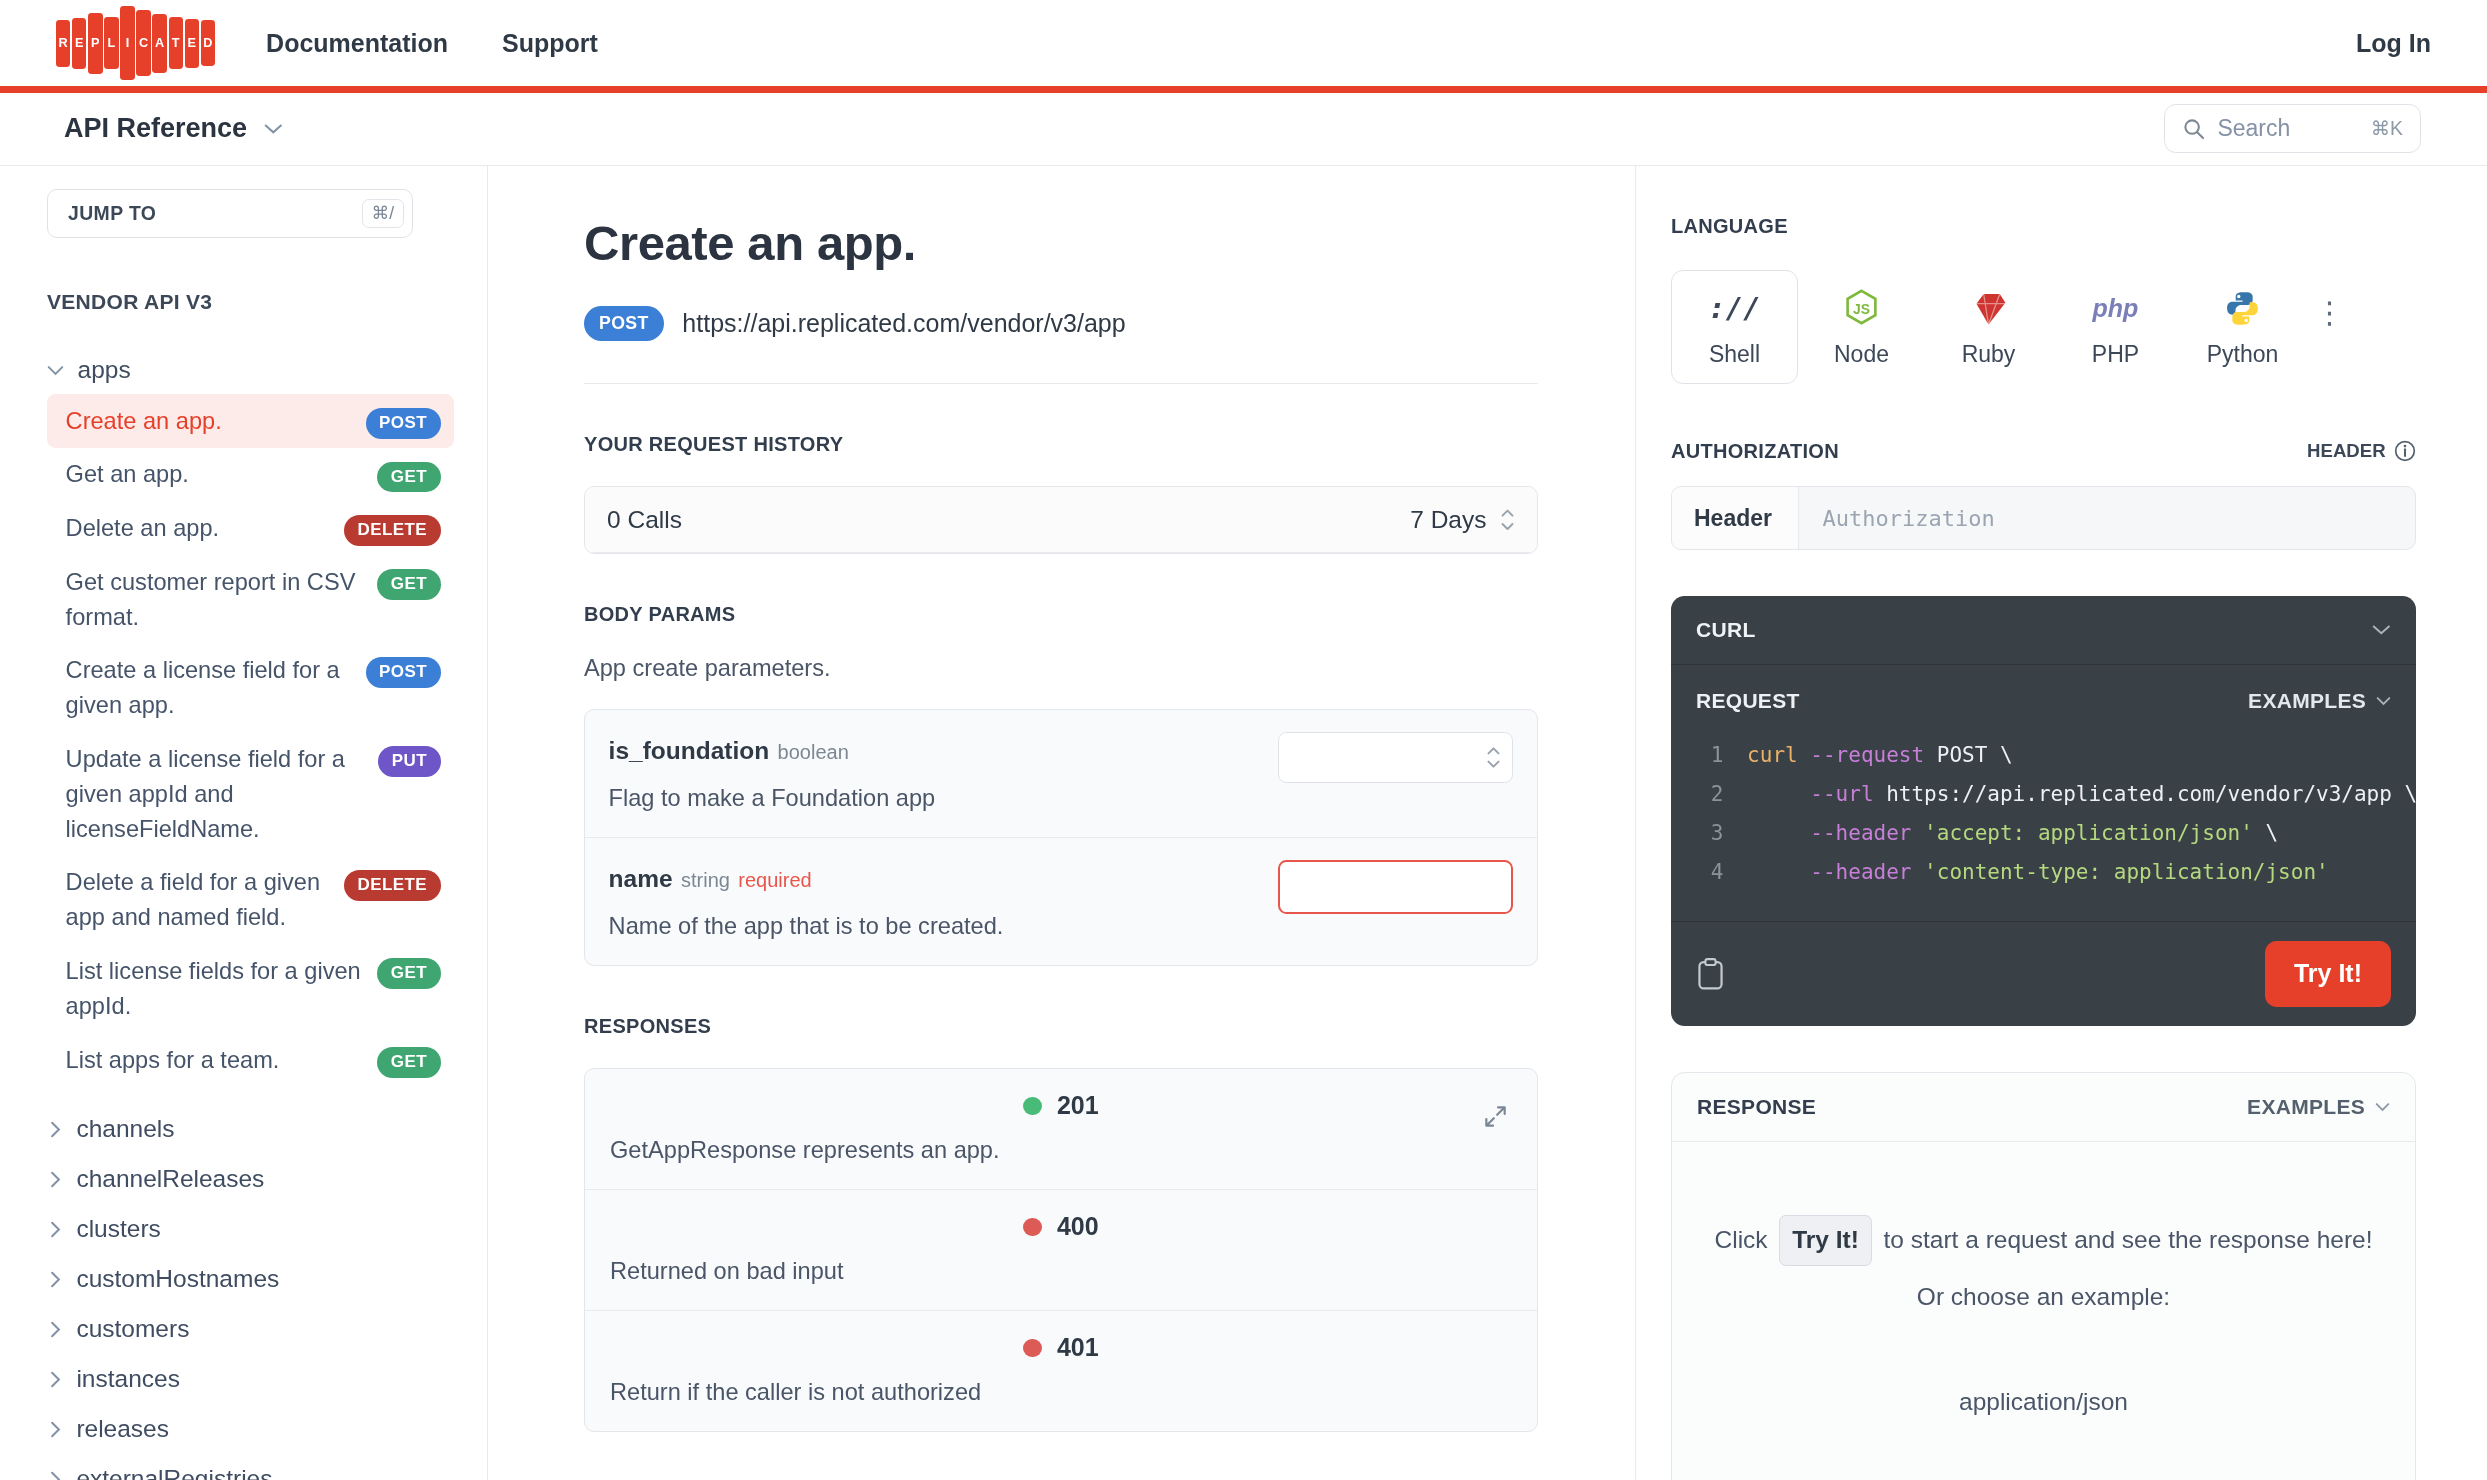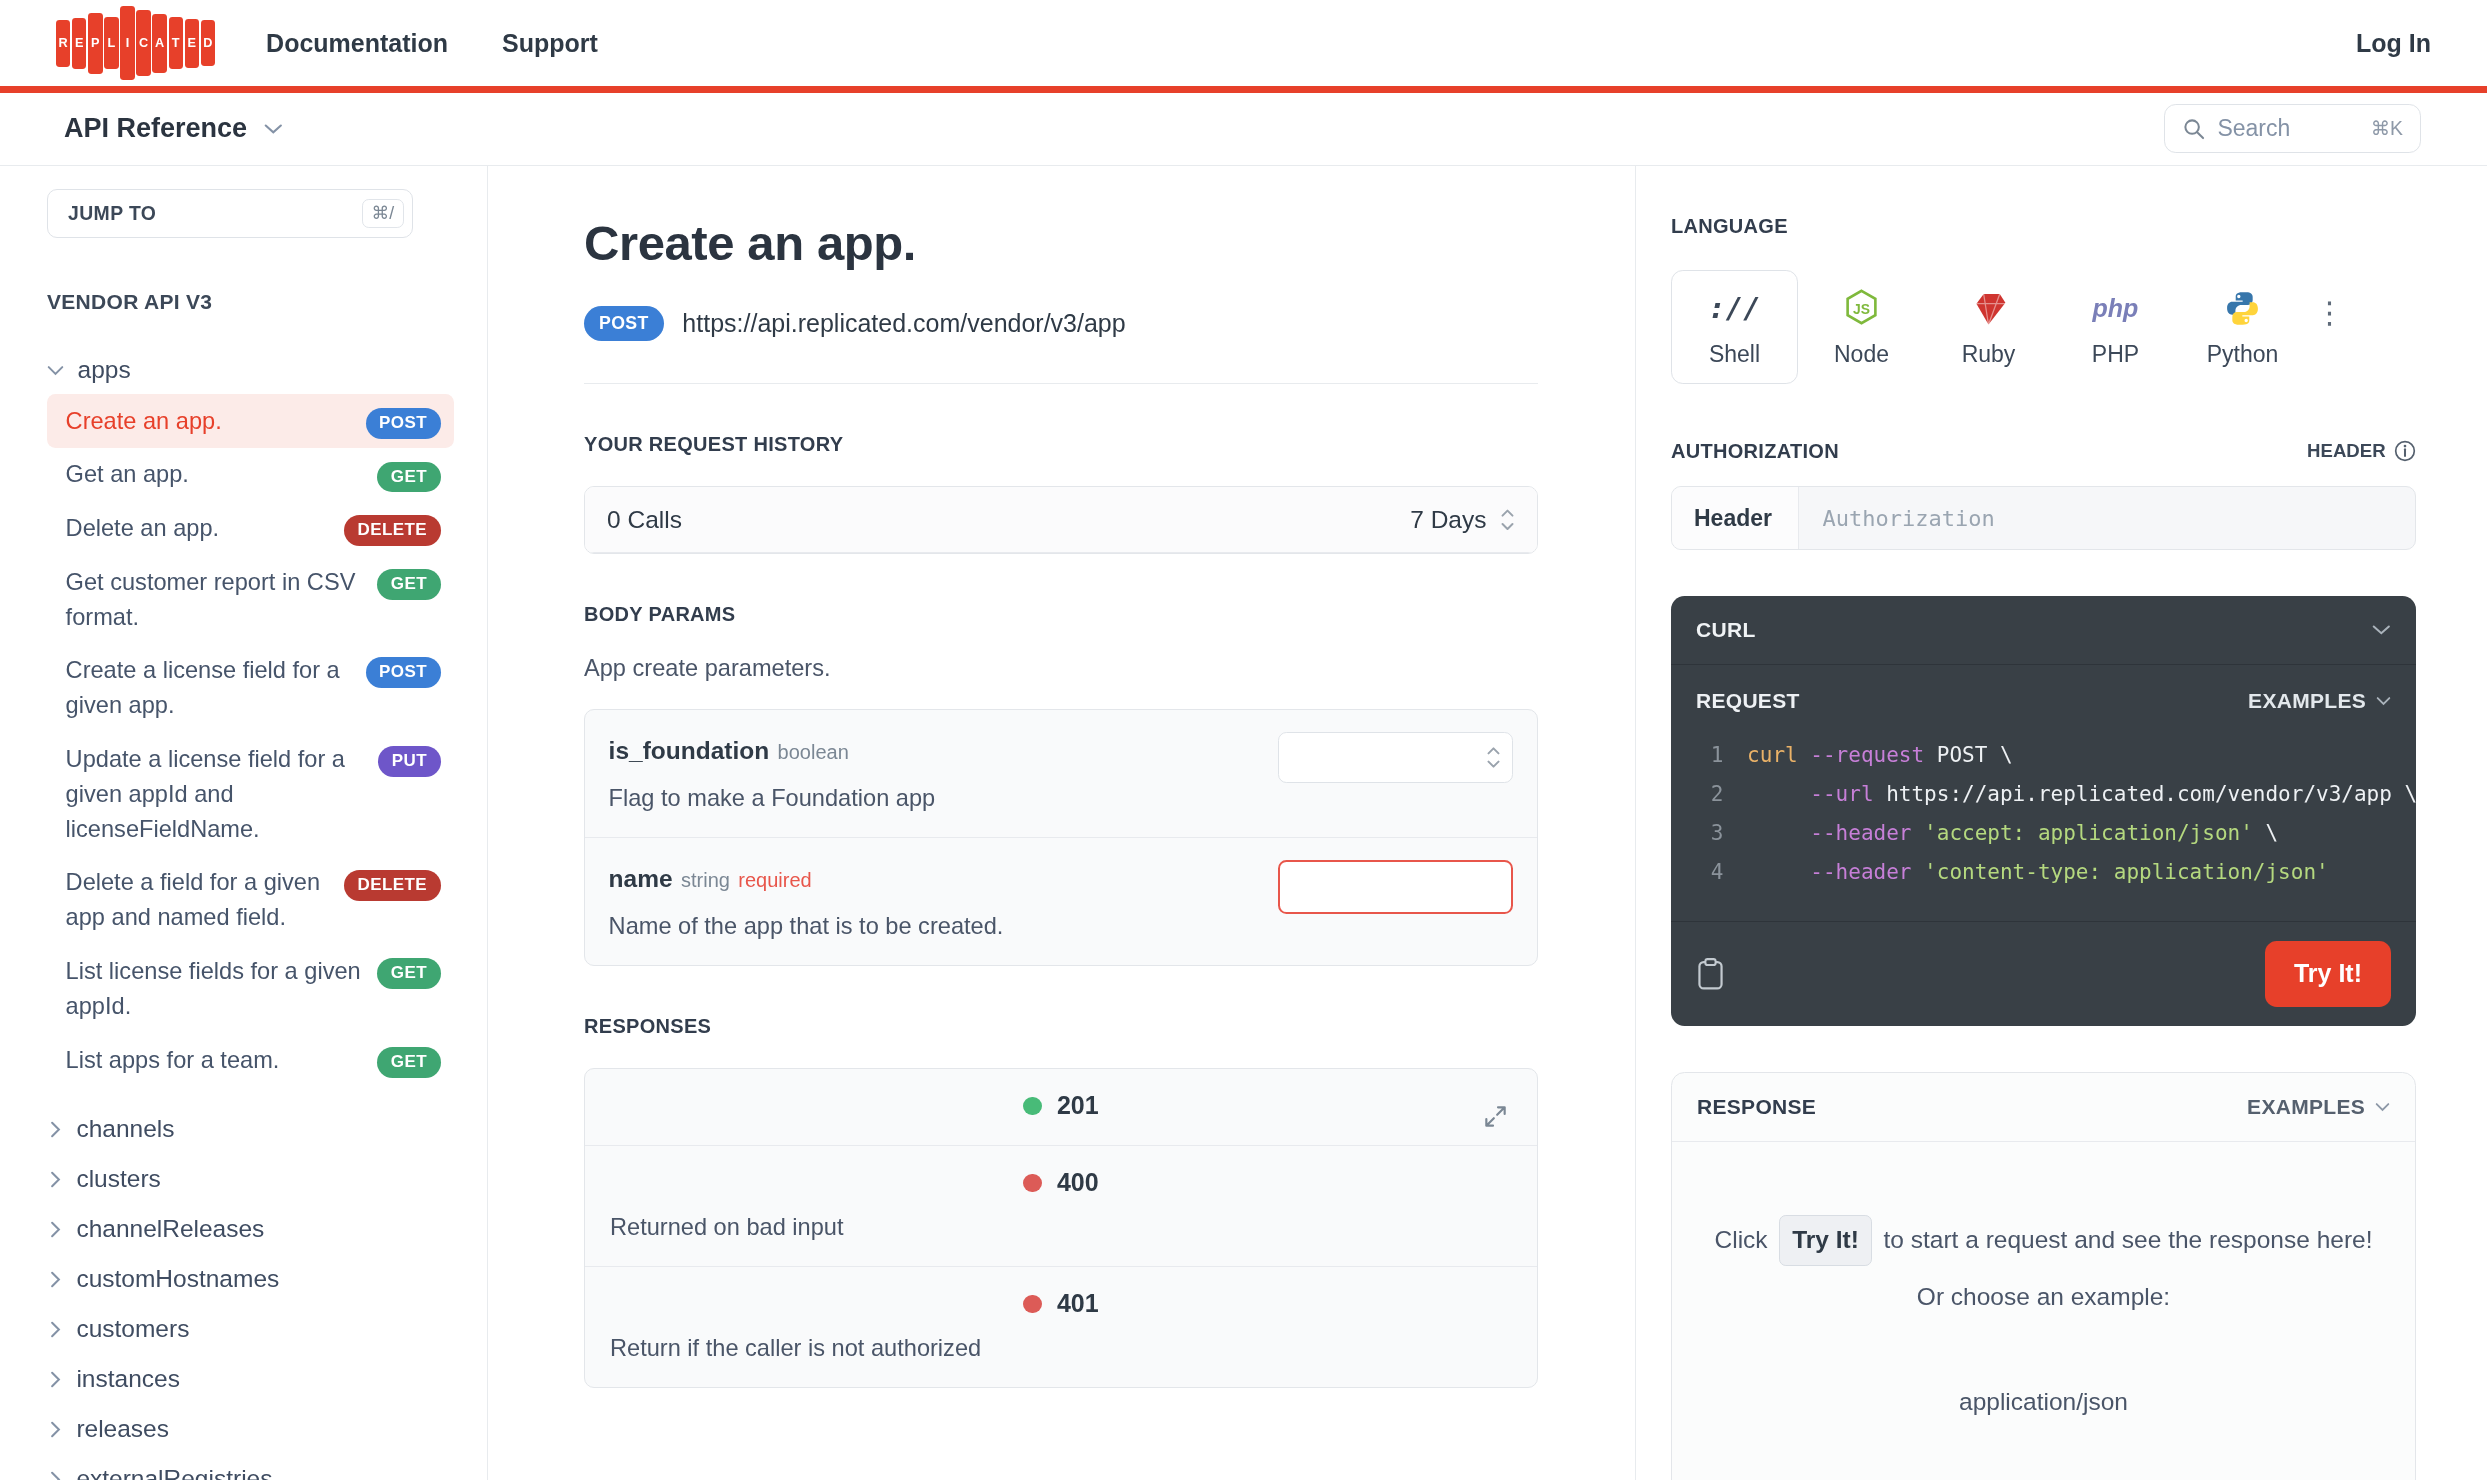--- a/index.html
+++ b/index.html
@@ -213,27 +213,27 @@
         <div class="group-item">
           <svg width="11" height="17" viewBox="0 0 13 20">
             <polyline points="2.5,2 10.5,10 2.5,18" fill="none" stroke="#8492a6" stroke-width="2.4" stroke-linecap="round"></polyline>
           </svg>
           <span>channels</span>
         </div>
         <div class="group-item">
           <svg width="11" height="17" viewBox="0 0 13 20">
             <polyline points="2.5,2 10.5,10 2.5,18" fill="none" stroke="#8492a6" stroke-width="2.4" stroke-linecap="round"></polyline>
           </svg>
+          <span>channelReleases</span>
+        </div>
+        <div class="group-item">
+          <svg width="11" height="17" viewBox="0 0 13 20">
+            <polyline points="2.5,2 10.5,10 2.5,18" fill="none" stroke="#8492a6" stroke-width="2.4" stroke-linecap="round"></polyline>
+          </svg>
           <span>clusters</span>
-        </div>
-        <div class="group-item">
-          <svg width="11" height="17" viewBox="0 0 13 20">
-            <polyline points="2.5,2 10.5,10 2.5,18" fill="none" stroke="#8492a6" stroke-width="2.4" stroke-linecap="round"></polyline>
-          </svg>
-          <span>channelReleases</span>
         </div>
         <div class="group-item">
           <svg width="11" height="17" viewBox="0 0 13 20">
             <polyline points="2.5,2 10.5,10 2.5,18" fill="none" stroke="#8492a6" stroke-width="2.4" stroke-linecap="round"></polyline>
           </svg>
           <span>customHostnames</span>
         </div>
         <div class="group-item">
           <svg width="11" height="17" viewBox="0 0 13 20">
             <polyline points="2.5,2 10.5,10 2.5,18" fill="none" stroke="#8492a6" stroke-width="2.4" stroke-linecap="round"></polyline>
@@ -307,20 +307,21 @@
         </div>
       </div>
 
     <div class="sec-head">RESPONSES</div>
     <div class="card resp-card" id="responses-card">
         <div class="resp-row">
           <div class="resp-code">
             <span class="dot" style="background: rgb(72, 187, 120);"></span>
             <span>201</span>
           </div>
+          <div class="resp-desc">GetAppResponse represents an app.</div>
           <span class="expand-btn">
             <svg width="25" height="25" viewBox="0 0 30 30">
               <path d="M18 4h8v8M26 4l-9 9M12 26H4v-8M4 26l9-9" fill="none" stroke="#7b8794" stroke-width="2.6" stroke-linecap="round" stroke-linejoin="round"></path>
             </svg>
           </span>
         </div>
         <div class="resp-row">
           <div class="resp-code">
             <span class="dot" style="background: rgb(220, 91, 87);"></span>
             <span>400</span>

